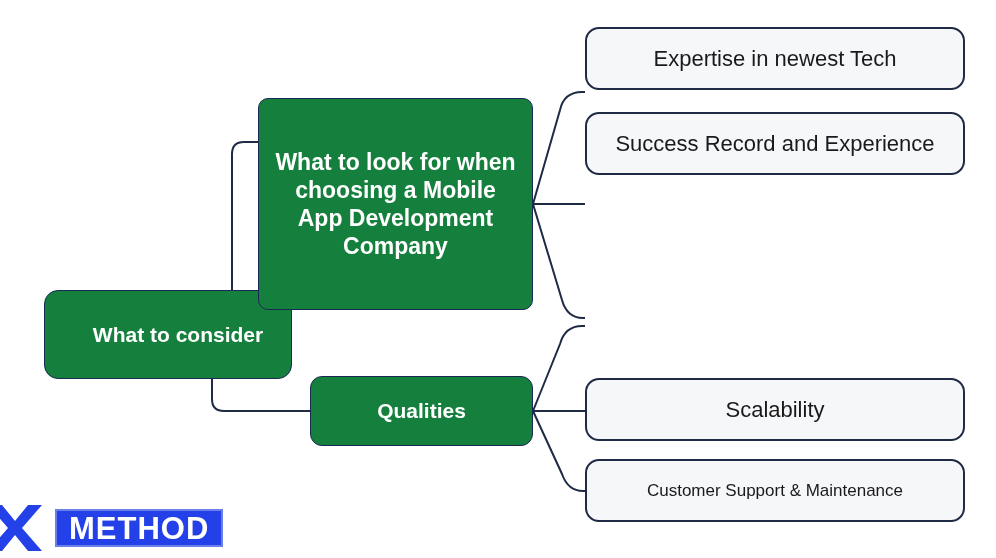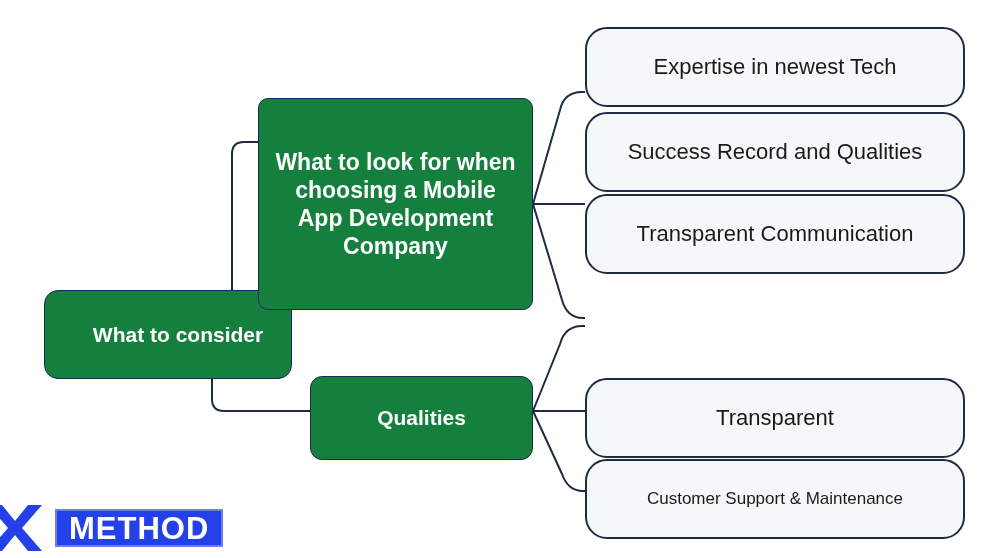--- a/index.html
+++ b/index.html
@@ -73,33 +73,33 @@
     height: 212px;
     font-size: 23px;
     padding: 0 14px;
     border-radius: 10px;
   }
 
   .node-branch-bottom {
     left: 310px;
     top: 376px;
     width: 223px;
-    height: 84px;
+    height: 70px;
     font-size: 21px;
     border-radius: 12px;
   }
 
   
   .node-leaf {
     left: 585px;
     width: 380px;
-    height: 80px;
+    height: 63px;
     background: #f6f7f9;
     border: 2px solid #1f2a44;
-    border-radius: 22px;
+    border-radius: 14px;
     color: #1a1a1a;
     font-size: 22px;
     font-weight: 400;
     padding: 0 10px;
   }
   .node-leaf.small {
     font-size: 17px;
   }
 
   .leaf-1 { top: 27px; }
@@ -181,30 +181,27 @@
 
   <div class="node node-blue node-branch-bottom">
     <span class="node-label">Qualities</span>
   </div>
 
   <div class="node node-leaf leaf-1">
     <span class="node-label">Expertise in newest Tech</span>
   </div>
 
   <div class="node node-leaf leaf-2">
-    <span class="node-label">Success Record and Qualities</span>
-  </div>
-
-  <div class="node node-leaf leaf-3">
-    <span class="node-label">Transparent Communication</span>
-  </div>
+    <span class="node-label">Success Record and Experience</span>
+  </div>
+
 
 
   <div class="node node-leaf leaf-5">
-    <span class="node-label">Transparent</span>
+    <span class="node-label">Scalability</span>
   </div>
 
   <div class="node node-leaf leaf-6 small">
     <span class="node-label">Customer Support &amp; Maintenance</span>
   </div>
 
   <div id="logo">
     <svg id="logo-x" viewBox="0 0 58 50" xmlns="http://www.w3.org/2000/svg">
       <path d="M 2 2 L 16 2 L 29 18 L 42 2 L 56 2 L 36 25 L 56 48 L 42 48 L 29 32 L 16 48 L 2 48 L 22 25 Z" fill="#2440e8"></path>
     </svg>

